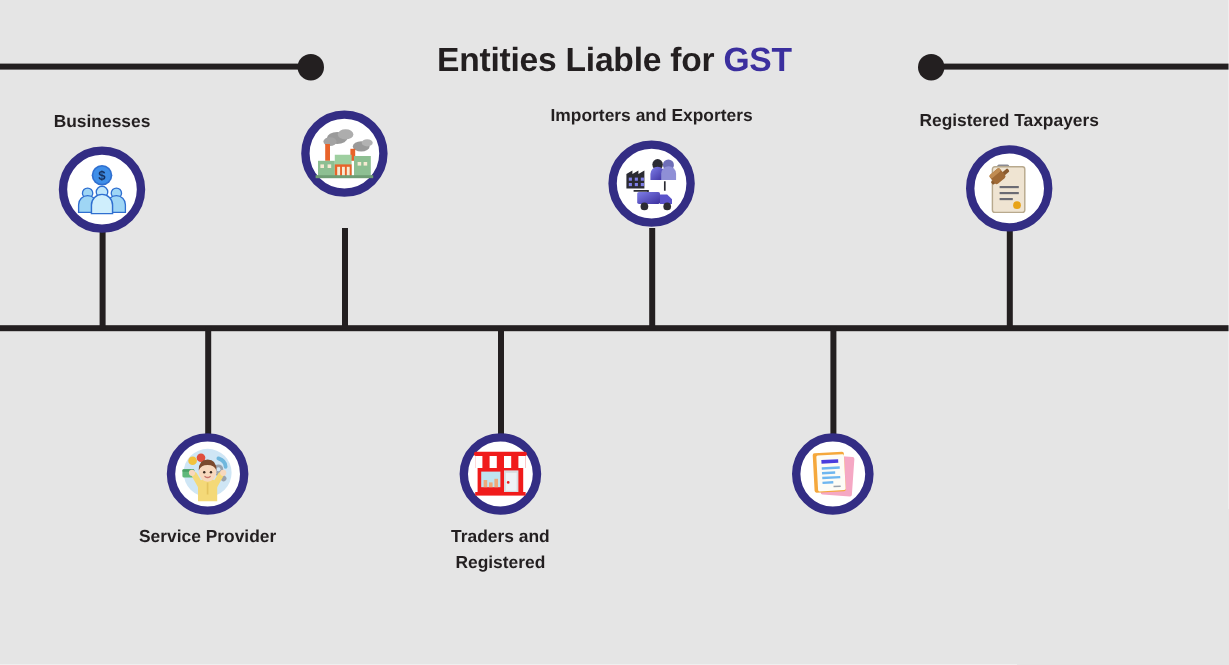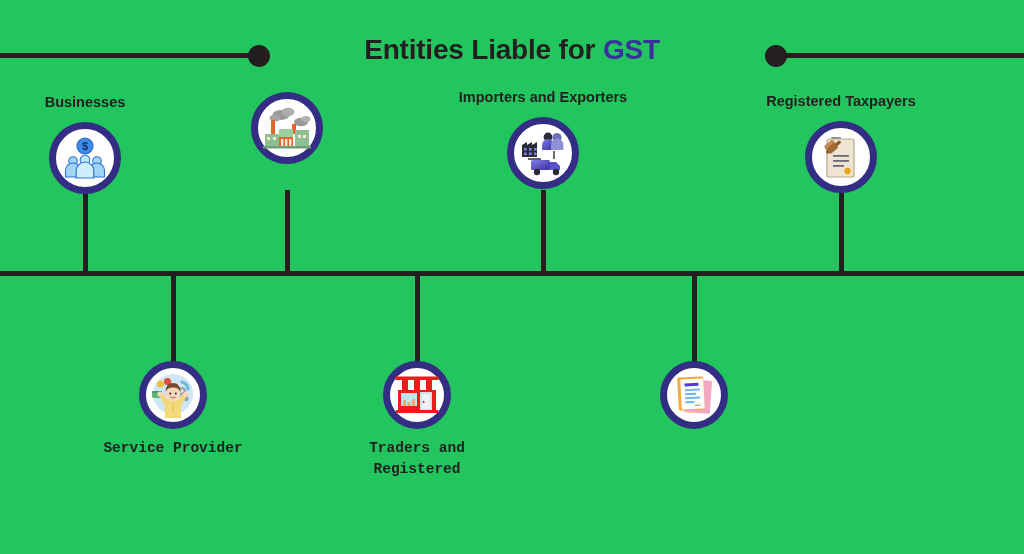--- a/index.html
+++ b/index.html
@@ -7,21 +7,21 @@
     padding: 0;
     background: #ffffff;
   }
   body {
     font-family: "Liberation Sans", sans-serif;
   }
   #canvas {
     position: relative;
     width: 1024px;
     height: 554px;
-    background: #22c55e;
+    background: #e5e5e5;
     overflow: hidden;
   }
 
   
   .hline {
     position: absolute;
     background: #231f20;
     height: 5px;
   }
   .vline {
@@ -77,21 +77,21 @@
     display: flex;
     align-items: center;
     justify-content: center;
     position: relative;
     z-index: 3;
   }
   .ring.small { width: 68px; height: 68px; border-width: 7px; }
   .ring svg { display: block; }
 
   .node.top .label { margin-bottom: 9px; }
-  .node.bottom .label { margin-top: 9px; font-family: Liberation Mono, monospace; }
+  .node.bottom .label { margin-top: 9px; }
 </style>
 </head>
 <body>
 
 <div id="canvas">
 
   <div id="title">
     <span>Entities Liable for </span><span class="accent">GST</span>
   </div>
 

